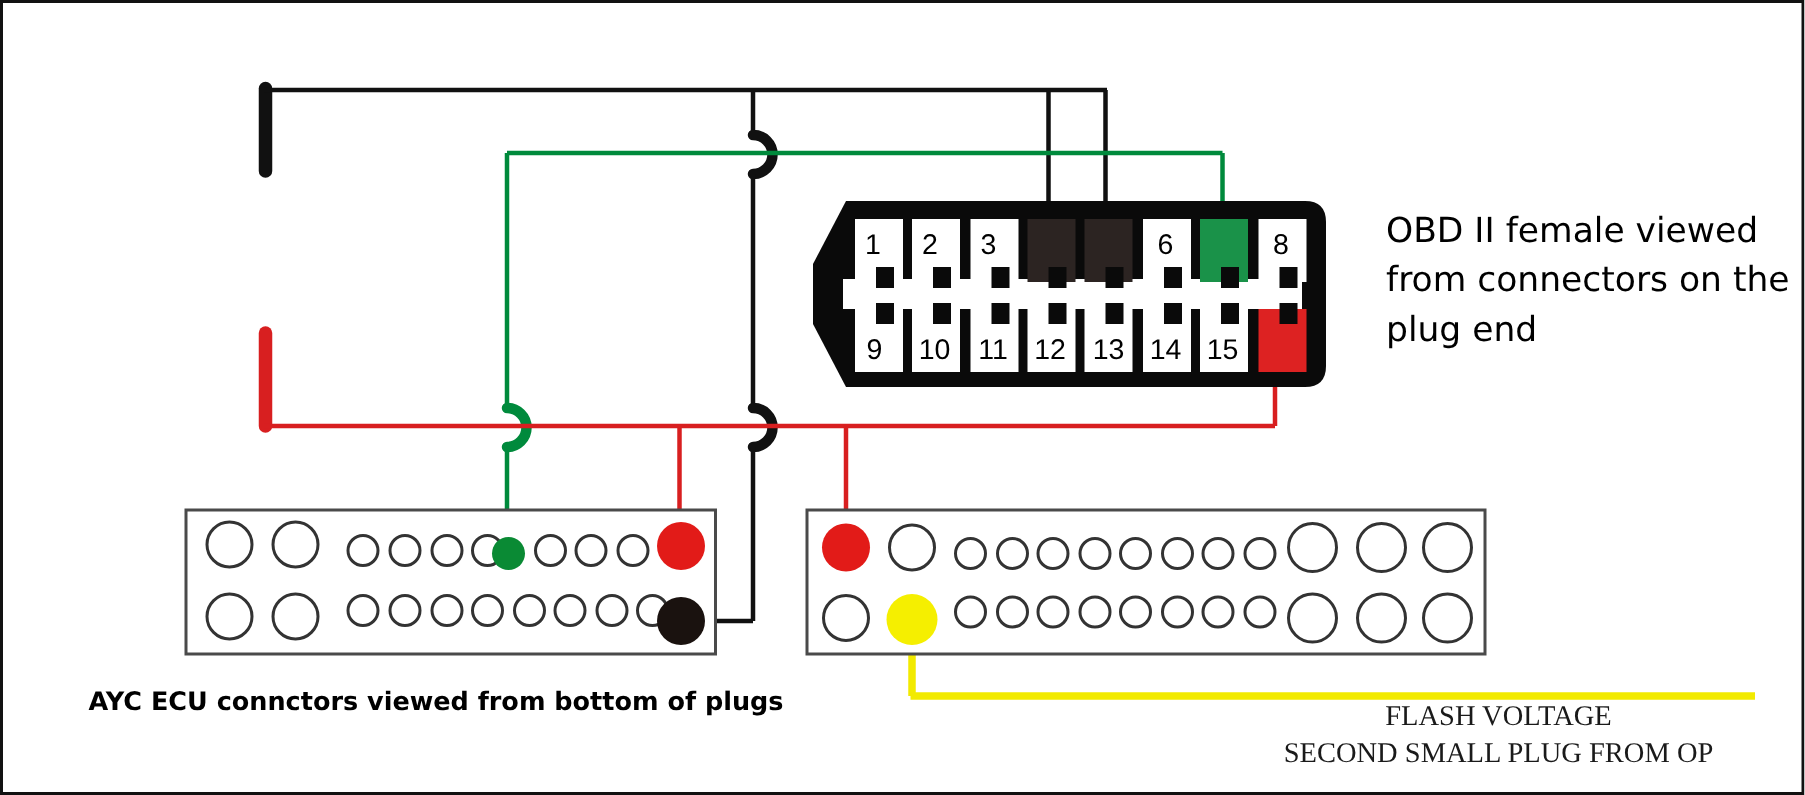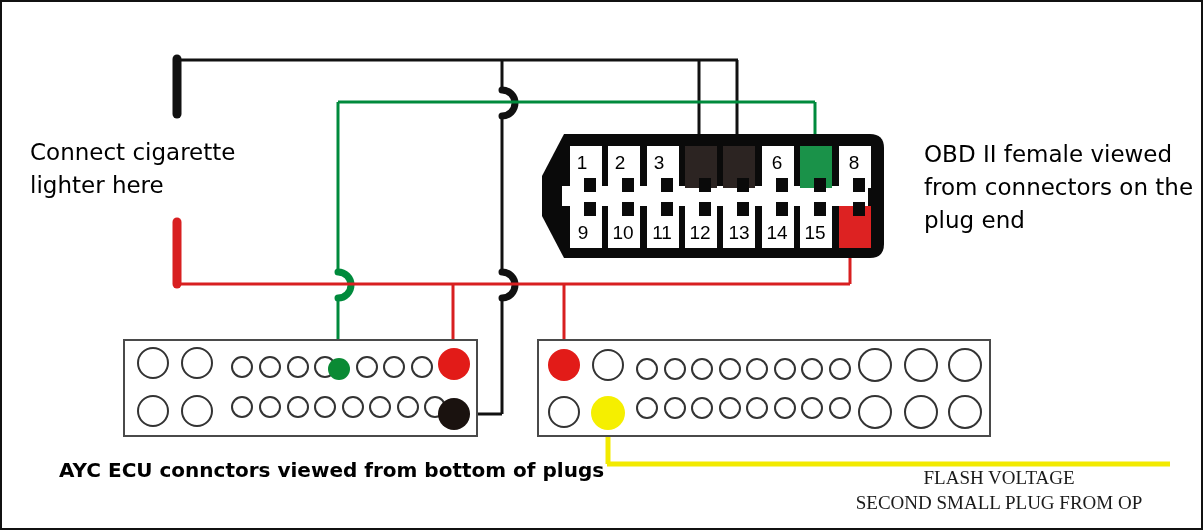--- a/index.html
+++ b/index.html
@@ -42,21 +42,21 @@
   #note-obd {
     left: 922px;
     top: 136px;
     width: 290px;
   }
   #note-ayc {
     position: absolute;
     left: 57px;
     top: 456px;
     font-family: "DejaVu Sans", sans-serif;
-    font-size: 20px;
+    font-size: 17px;
     font-weight: bold;
     color: #000000;
     white-space: nowrap;
   }
   #note-flash {
     position: absolute;
     left: 842px;
     top: 463px;
     width: 310px;
     text-align: center;
@@ -258,22 +258,20 @@
         <circle cx="810" cy="406" r="10" fill="none" stroke="#333333" stroke-width="2"></circle>
         <circle cx="838" cy="406" r="10" fill="none" stroke="#333333" stroke-width="2"></circle>
         <circle cx="873" cy="410" r="16" fill="none" stroke="#333333" stroke-width="2"></circle>
         <circle cx="919" cy="410" r="16" fill="none" stroke="#333333" stroke-width="2"></circle>
         <circle cx="963" cy="410" r="16" fill="none" stroke="#333333" stroke-width="2"></circle>
       </g>
     </g>
 
   </svg>
 
-  <div class="note" id="note-cig">Connect cigarette
-lighter here</div>
 
   <div class="note" id="note-obd">OBD II female viewed
 from connectors on the
 plug end</div>
 
   <div id="note-ayc">AYC ECU connctors viewed from bottom of plugs</div>
 
   <div id="note-flash">FLASH VOLTAGE
 SECOND SMALL PLUG FROM OP</div>
 

